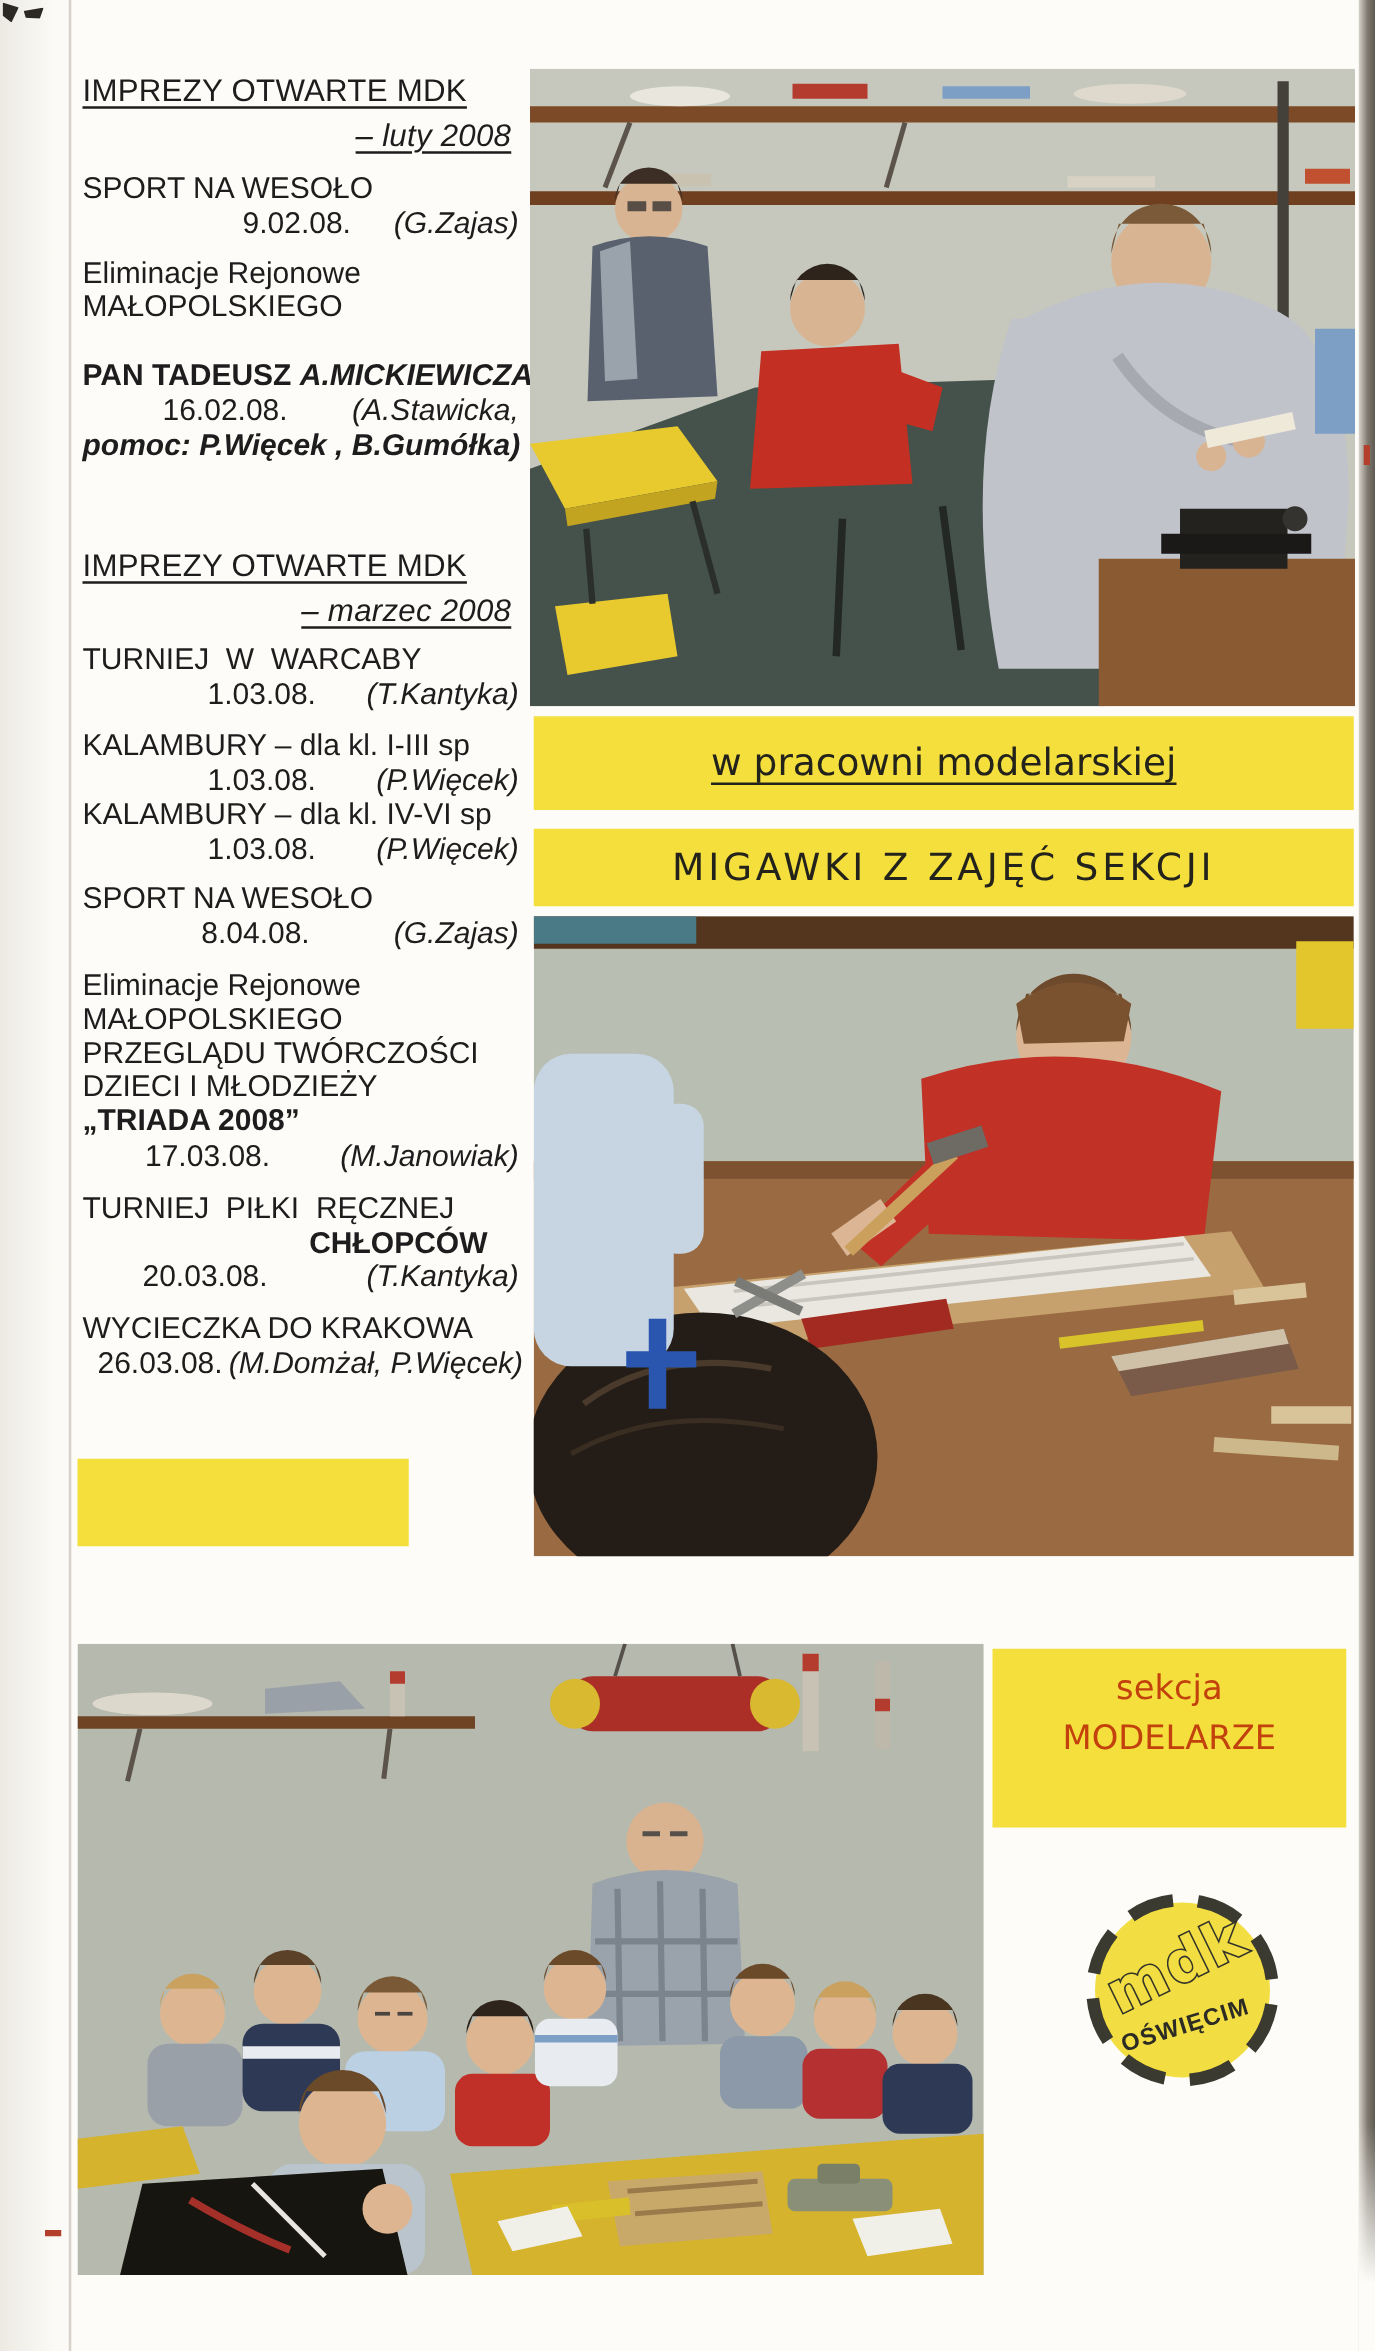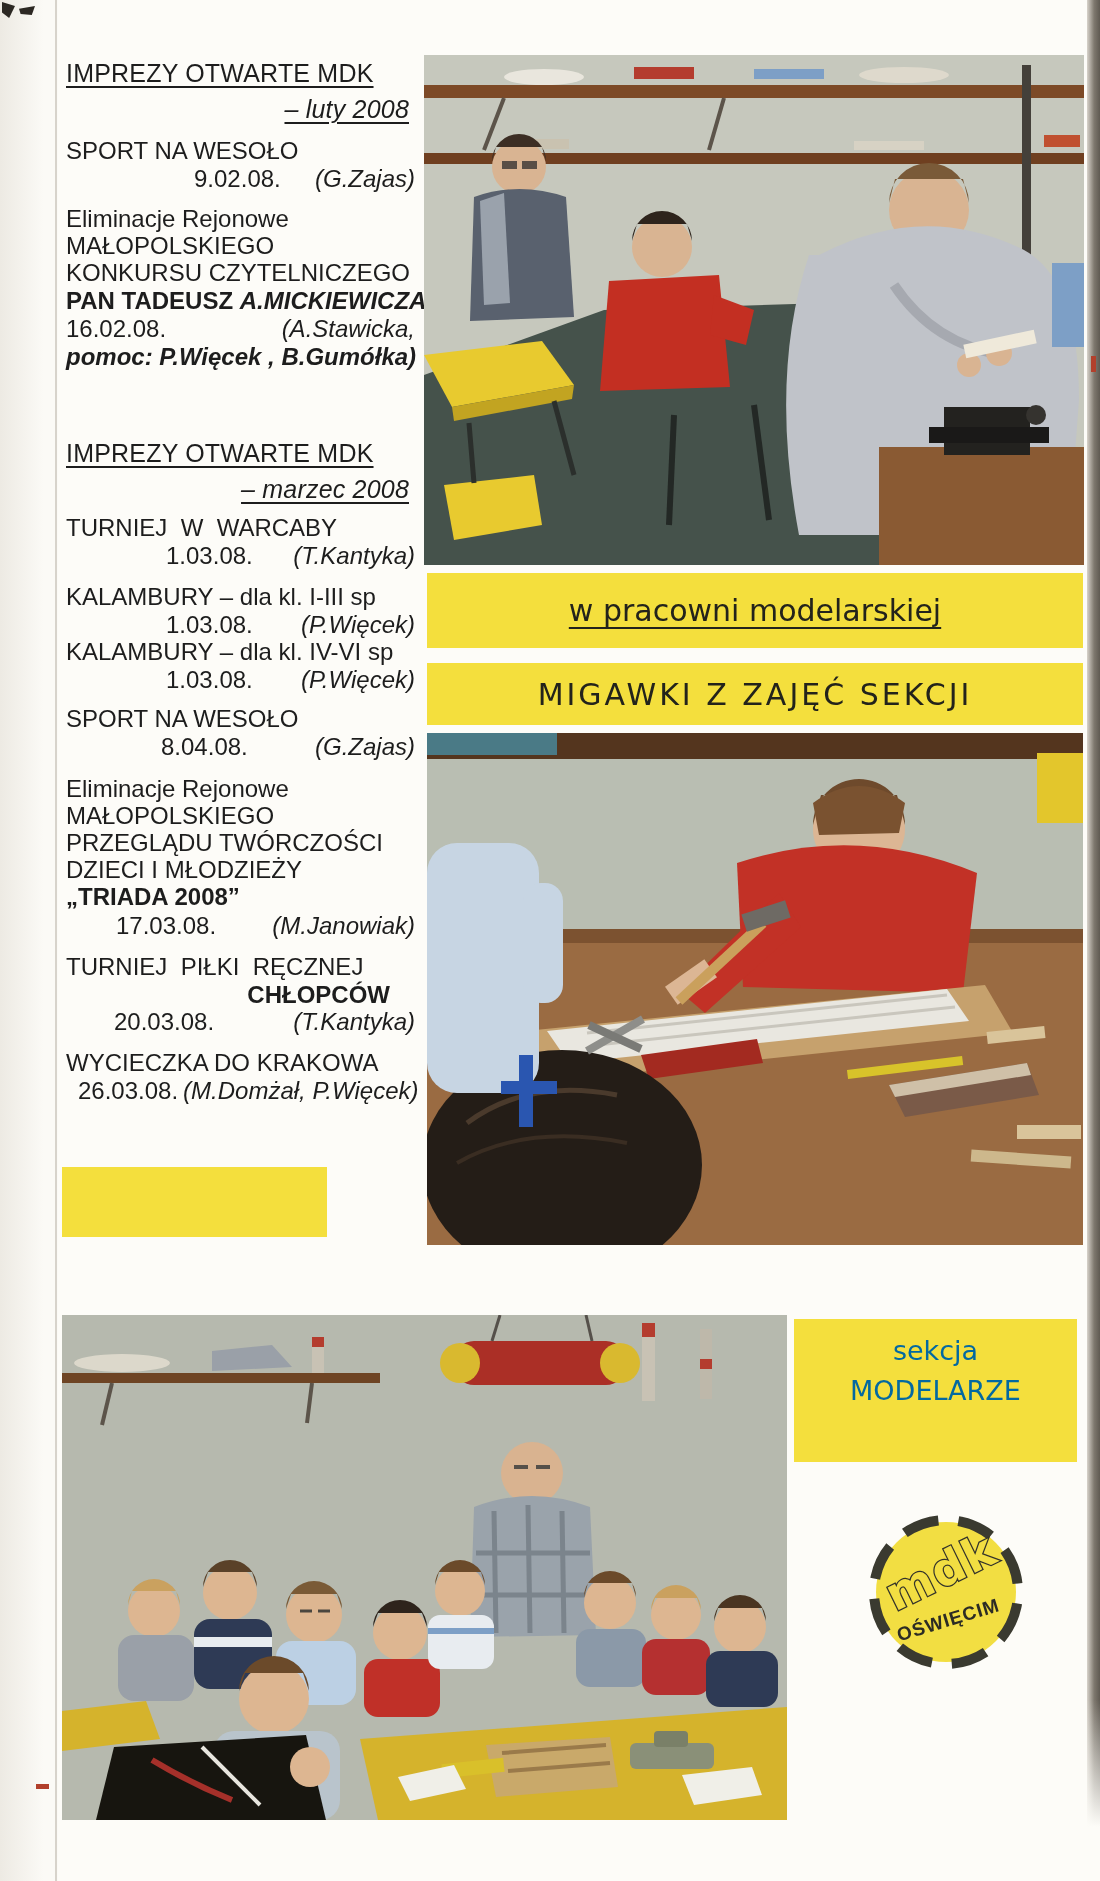--- a/index.html
+++ b/index.html
@@ -24,21 +24,21 @@
   .b{font-weight:bold;}
   .r{text-align:right;box-sizing:border-box;font-weight:bold;}
   .daterow{display:flex;justify-content:space-between;}
   .ybar{position:absolute;background:#f4df3d;}
   
   .banner{position:absolute;background:#f4df3d;display:flex;align-items:center;justify-content:center;
           font-family:"DejaVu Sans",sans-serif;color:#23231b;}
   .banner1 span{font-size:30px;text-decoration:underline;text-decoration-thickness:2px;text-underline-offset:6px;}
   .banner2 span{font-size:30px;letter-spacing:3px;}
   .seclabel{position:absolute;background:#f4df3d;text-align:center;
-            font-family:"DejaVu Sans",sans-serif;color:#0369a1;font-size:27px;line-height:40px;padding-top:12px;box-sizing:border-box;}
+            font-family:"DejaVu Sans",sans-serif;color:#c2410c;font-size:27px;line-height:40px;padding-top:12px;box-sizing:border-box;}
   figure{margin:0;position:absolute;}
   figure svg{display:block;}
 </style>
 </head>
 <body>
 
 <div class="page">
 
   <div class="edge-left"></div>
   <div class="edge-left-line"></div>
@@ -55,24 +55,23 @@
     <div class="ln hd sub" style="top:96px">– luty 2008</div>
 
     <div class="ln" style="top:138px">SPORT NA WESOŁO</div>
     <div class="ln daterow" style="top:166px">
       <span style="margin-left:128px">9.02.08.</span>
       <span class="it">(G.Zajas)</span>
     </div>
 
     <div class="ln" style="top:206px">Eliminacje Rejonowe</div>
     <div class="ln" style="top:233px">MAŁOPOLSKIEGO</div>
-    <div class="ln" style="top:260px">KONKURSU CZYTELNICZEGO</div>
     <div class="ln b" style="top:288px"><span>PAN TADEUSZ </span><span class="it">A.MICKIEWICZA</span></div>
     <div class="ln daterow" style="top:316px">
-      <span style="">16.02.08.</span>
+      <span style="margin-left:64px">16.02.08.</span>
       <span class="it">(A.Stawicka,</span>
     </div>
     <div class="ln it r" style="top:344px">pomoc: P.Więcek , B.Gumółka)</div>
 
     <div class="ln hd" style="top:440px">IMPREZY OTWARTE MDK</div>
     <div class="ln hd sub" style="top:476px">– marzec 2008</div>
 
     <div class="ln" style="top:515px">TURNIEJ  W  WARCABY</div>
     <div class="ln daterow" style="top:543px">
       <span style="margin-left:100px">1.03.08.</span>

